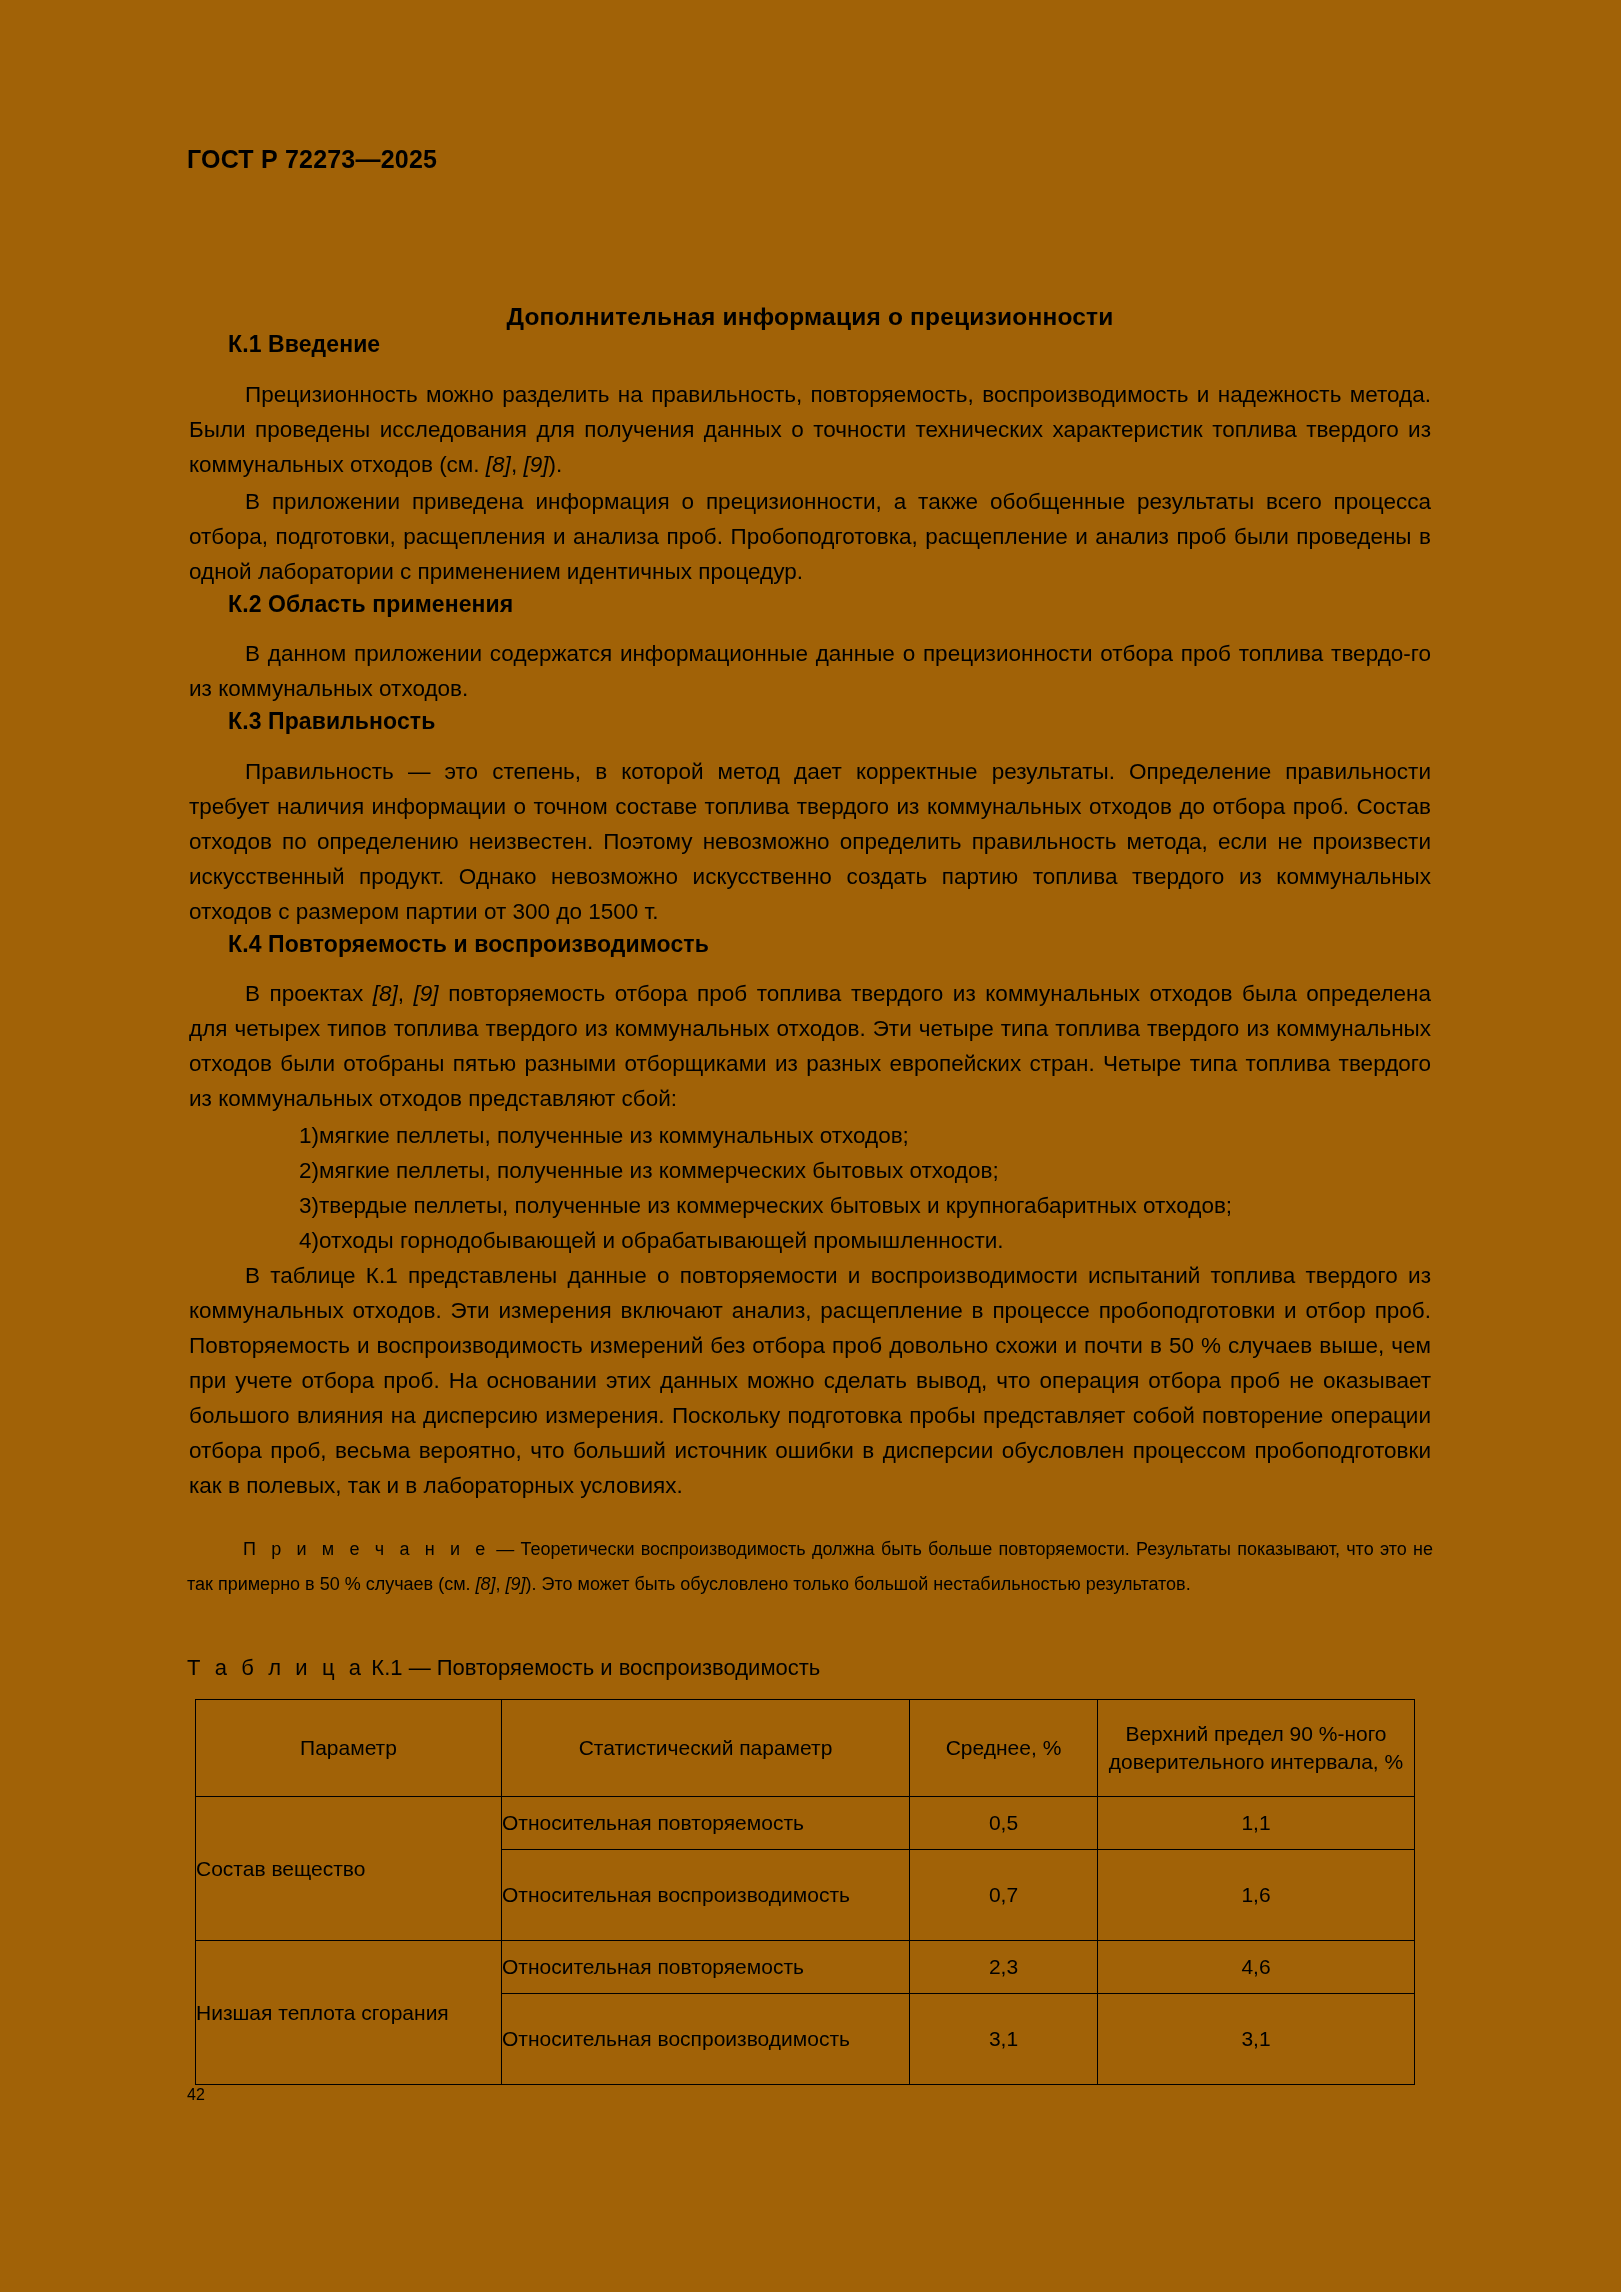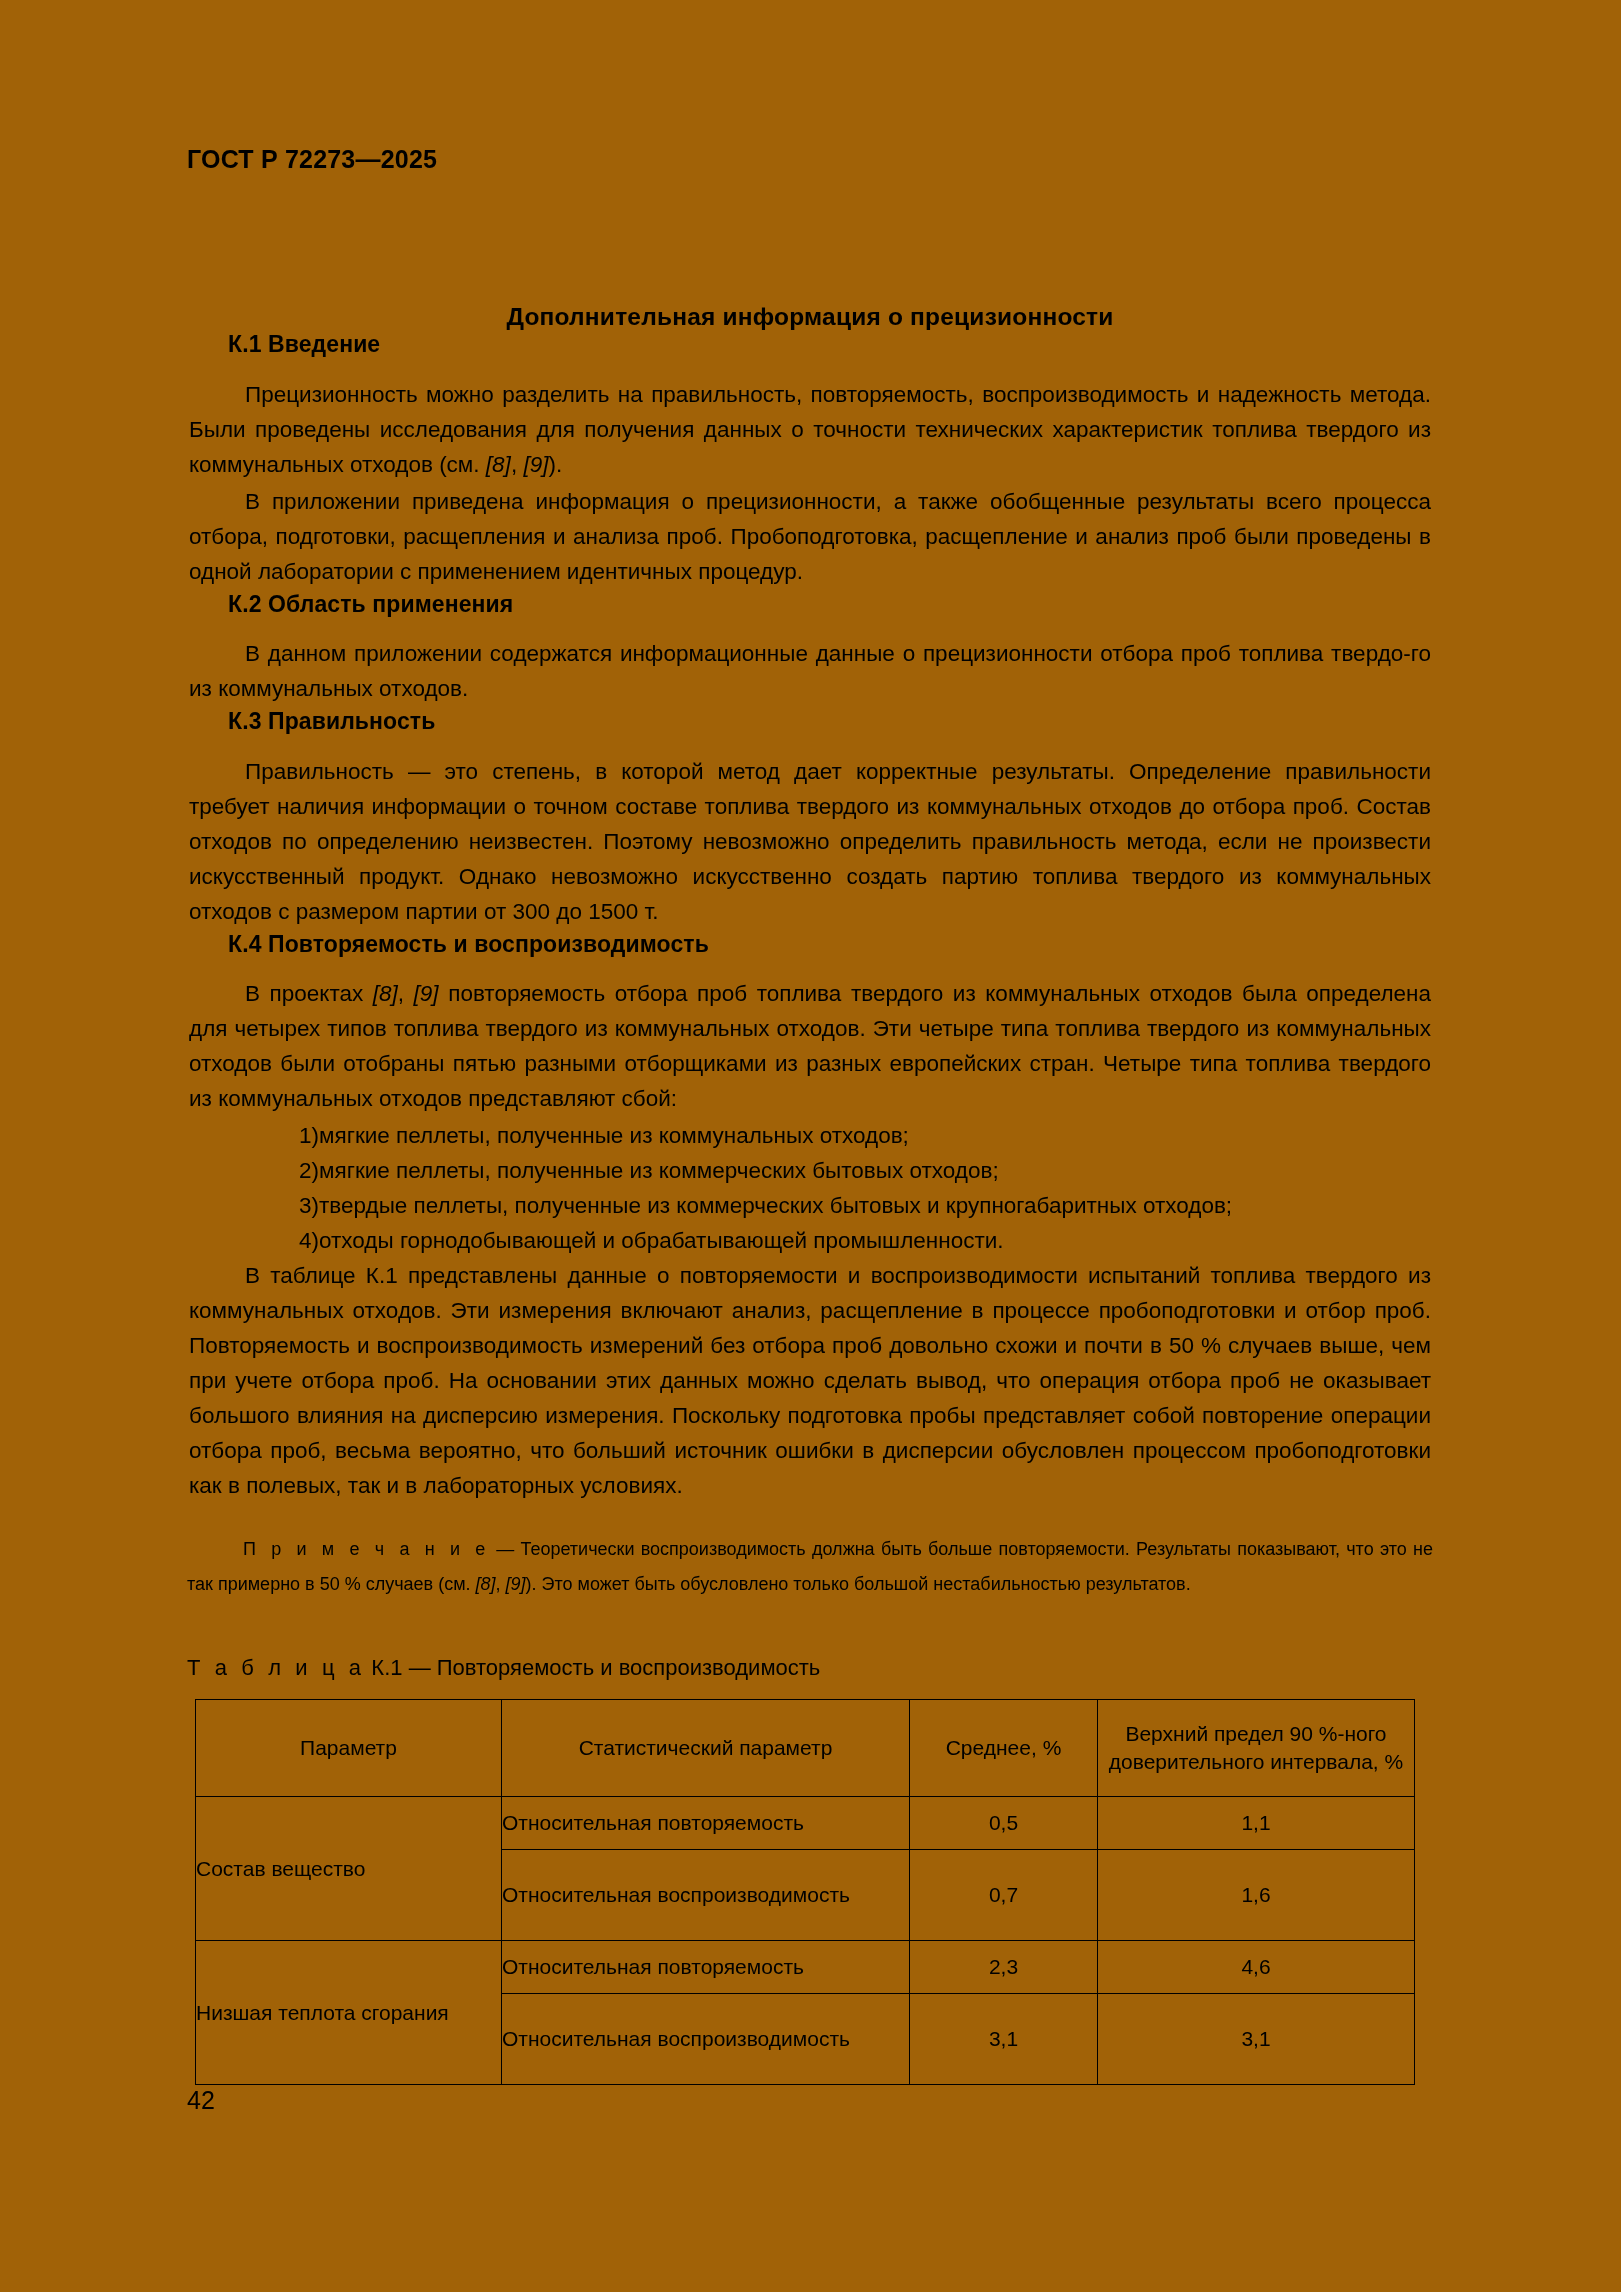--- a/index.html
+++ b/index.html
@@ -157,21 +157,21 @@
     vertical-align: middle;
   }
 
   tr.row-tall td { height: 90px; }
   tr.row-short td { height: 52px; }
 
   .pagenum {
     position: absolute;
     left: 187px;
     top: 2086px;
-    font-size: 25px;
+    font-size: 16px;
   }
 </style>
 </head>
 <body>
 
 <div class="page">
 
   <div class="doc-header">ГОСТ Р 72273—2025</div>
 
   <div class="content">

